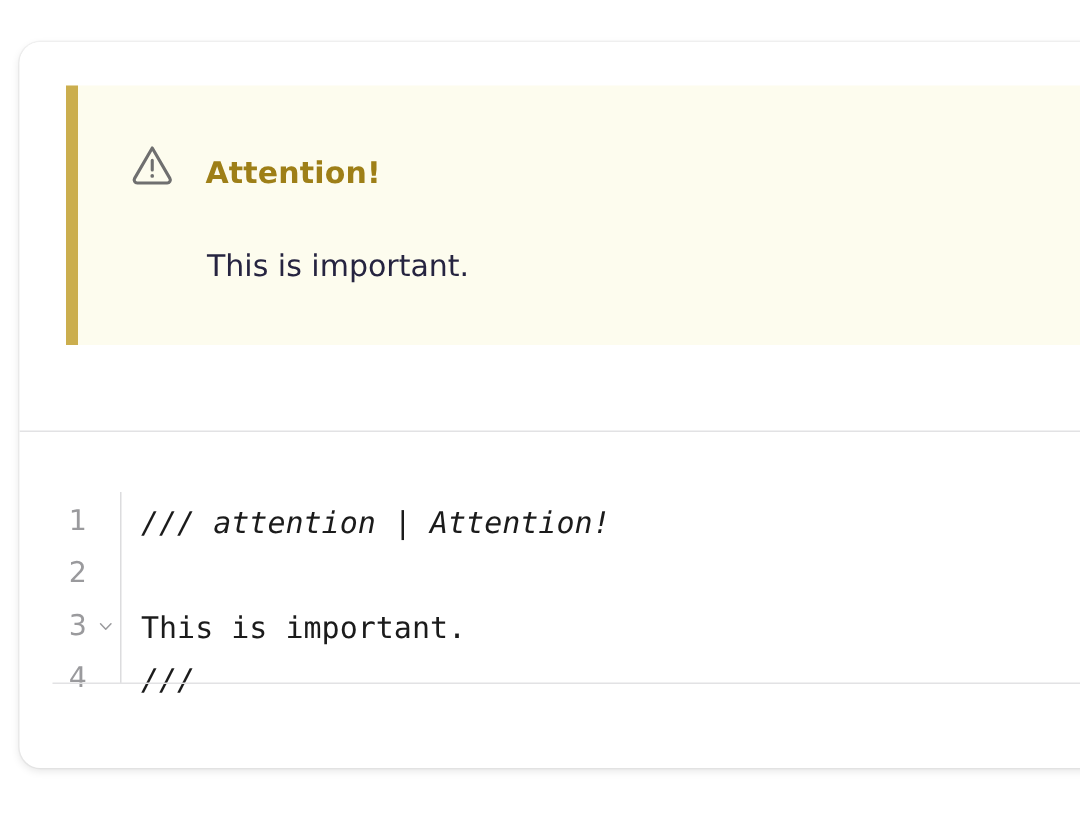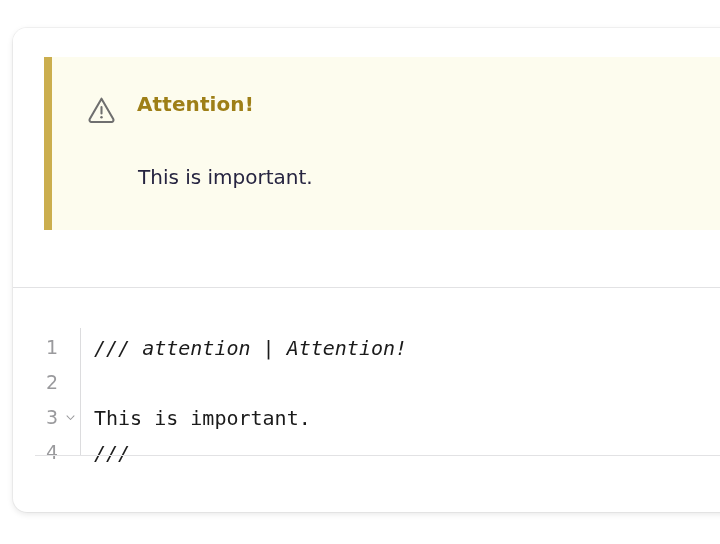--- a/index.html
+++ b/index.html
@@ -44,21 +44,21 @@
     background: #fdfcee;
     border-left: 8px solid #cbae4e;
     display: block;
   }
 
   .adm-title-row {
     position: absolute;
     left: 34px;
     top: 37px;
     display: flex;
-    align-items: flex-start;
+    align-items: flex-end;
     gap: 20px;
   }
 
   .warn-icon {
     width: 31px;
     height: 31px;
     flex: 0 0 auto;
     display: block;
   }
 

